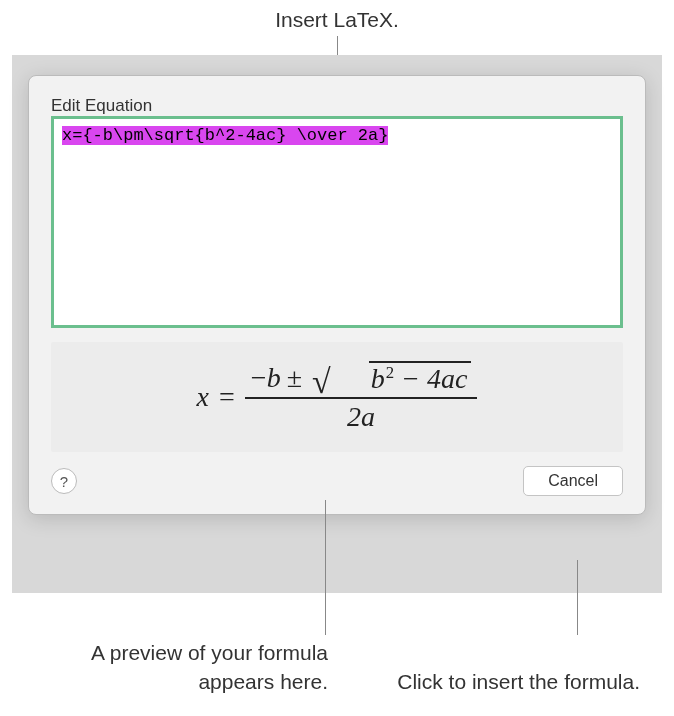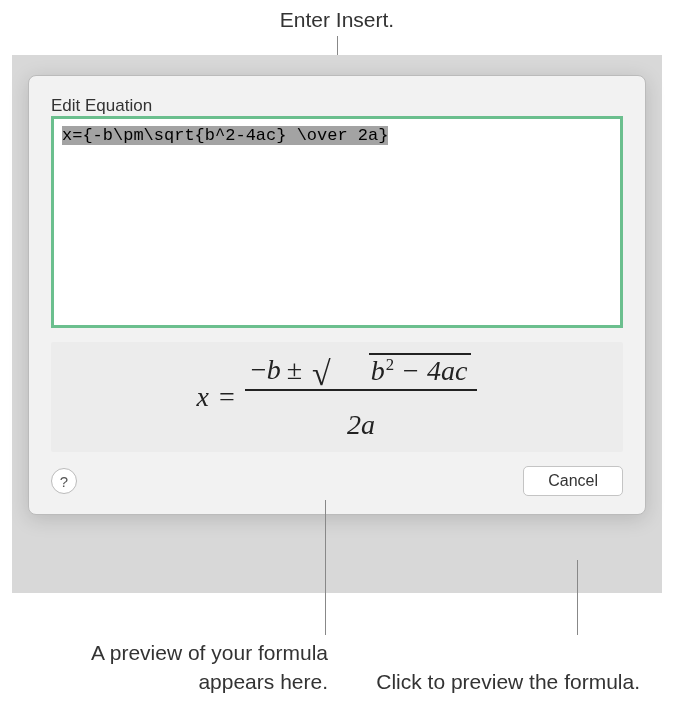--- a/index.html
+++ b/index.html
@@ -48,21 +48,21 @@
       border: 1px solid #bbb;
       border-radius: 8px;
       padding: 20px 22px 18px 22px;
       box-shadow: 0 4px 20px rgba(0,0,0,0.15);
     }
     .dialog-title {
       font-size: 17px;
       color: #333;
     }
     .latex-content-highlight {
-      background: #a3a3a3;
+      background: #d946ef;
       display: inline;
     }
     .input-wrap {
       width: 100%;
       height: 212px;
       border: 3px solid #6bbf8e;
       background: #fff;
       padding: 6px 8px;
       font-family: "Menlo", "Courier New", monospace;
       font-size: 17px;
@@ -93,21 +93,21 @@
       align-items: center;
       font-style: italic;
     }
     .frac-num {
       display: flex;
       align-items: center;
       padding: 0 6px 2px 6px;
       border-bottom: 2px solid #222;
     }
     .frac-den {
-      padding-top: 18px;
+      padding-top: 2px;
     }
     .sqrt-wrap {
       display: inline-flex;
       align-items: flex-end;
       margin-left: 4px;
     }
     .sqrt-sign {
       font-style: normal;
       font-size: 34px;
       line-height: 0.8;
@@ -190,21 +190,21 @@
       height: 75px;
       background: #888;
     }
     .normal {
       font-style: normal;
     }
   </style>
 </head>
 <body>
 
-<div class="callout-top">Enter Insert.</div>
+<div class="callout-top">Insert LaTeX.</div>
 <div class="callout-line-top"></div>
 
 <div class="bg-area"></div>
 
 <div class="dialog">
   <div class="dialog-title">Edit Equation</div>
 
   <div class="input-wrap">
     <span class="latex-content-highlight">x={-b\pm\sqrt{b^2-4ac} \over 2a}</span>
   </div>
@@ -234,13 +234,13 @@
     <button class="help-btn">?</button>
     <div class="spacer"></div>
     <button class="btn">Cancel</button>
   </div>
 </div>
 
 <div class="callout-line-bl"></div>
 <div class="callout-line-br"></div>
 
 <div class="callout-bottom-left">A preview of your formula appears here.</div>
-<div class="callout-bottom-right">Click to preview the formula.</div>
+<div class="callout-bottom-right">Click to insert the formula.</div>
 
 </body></html>

